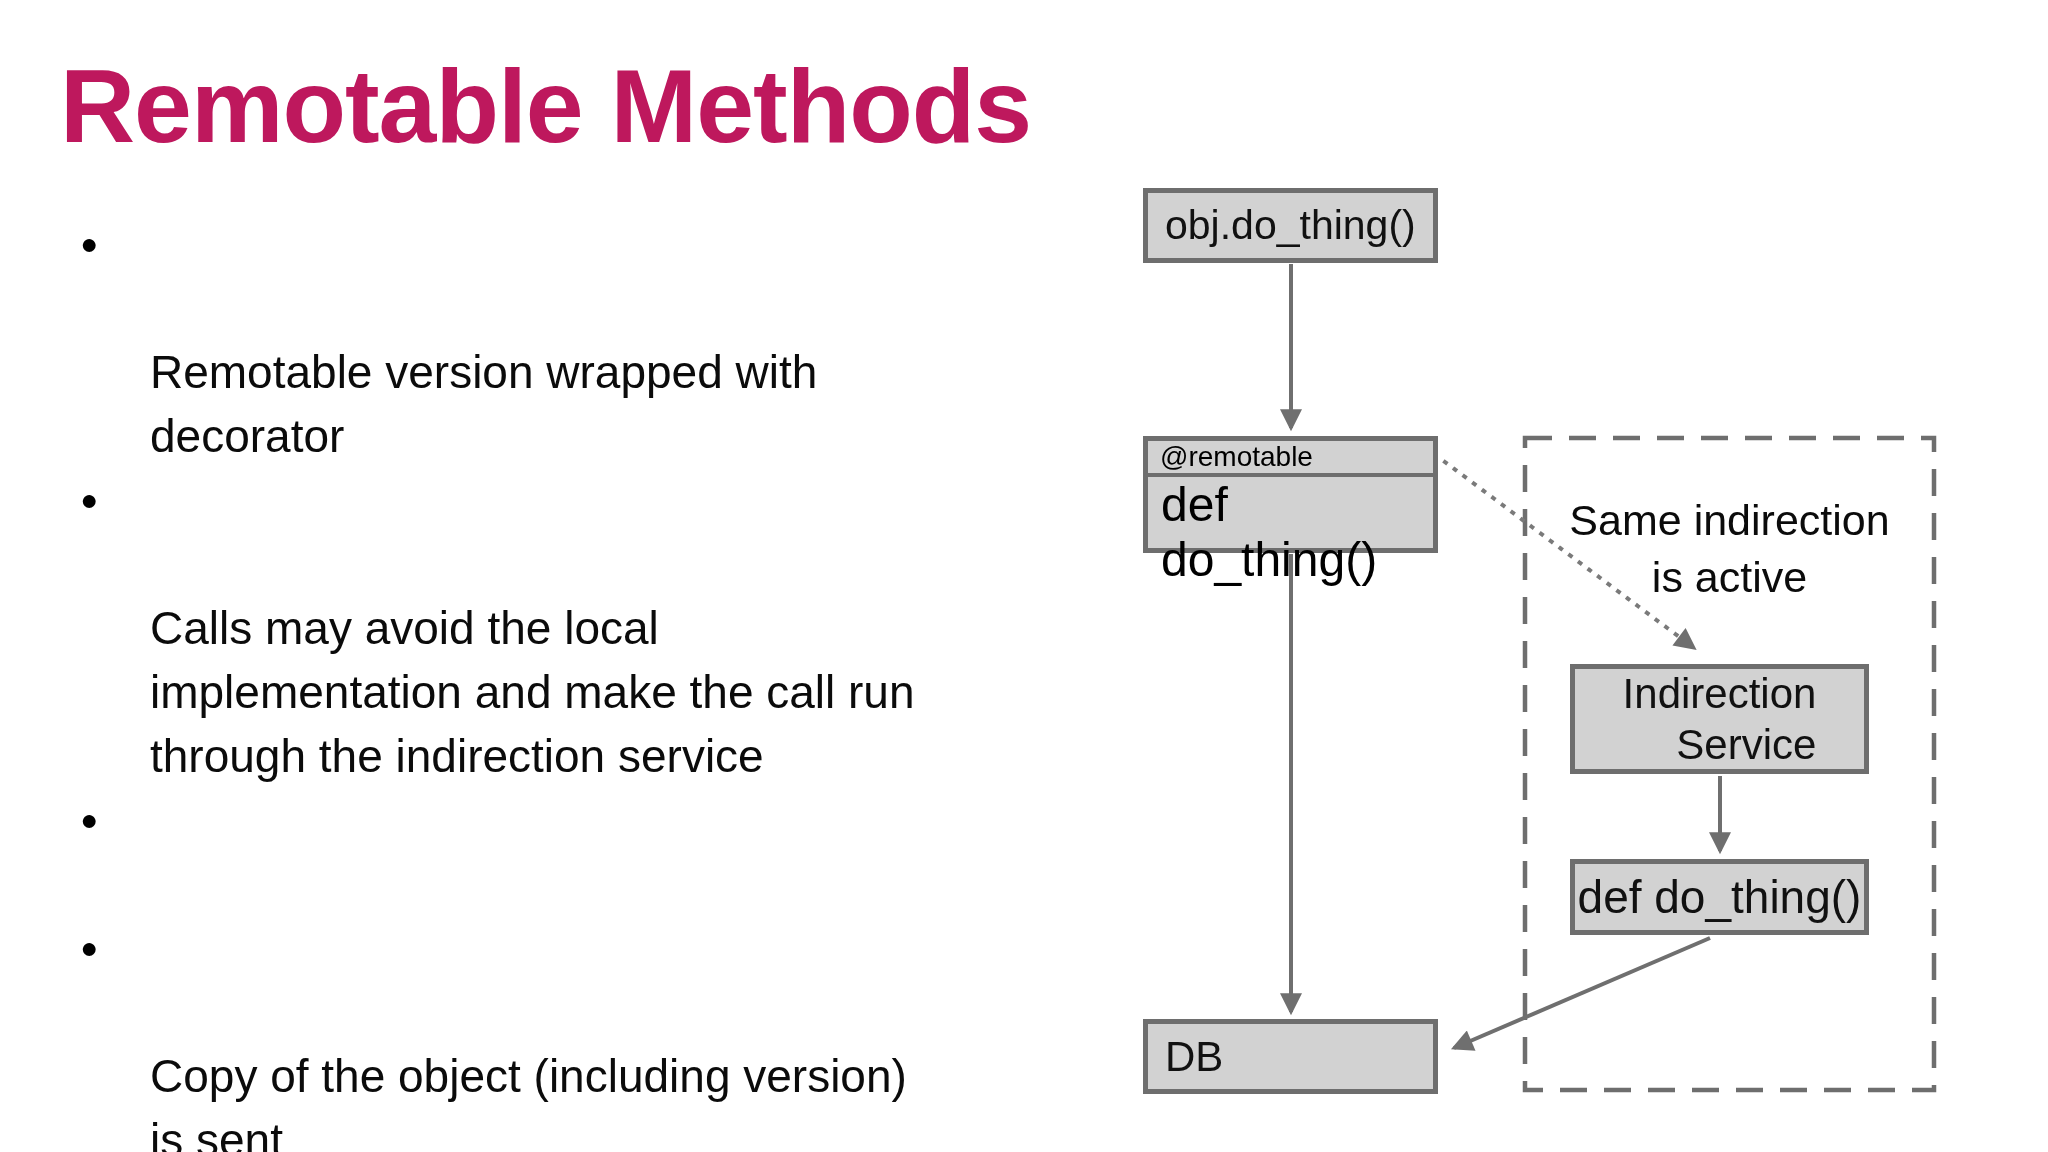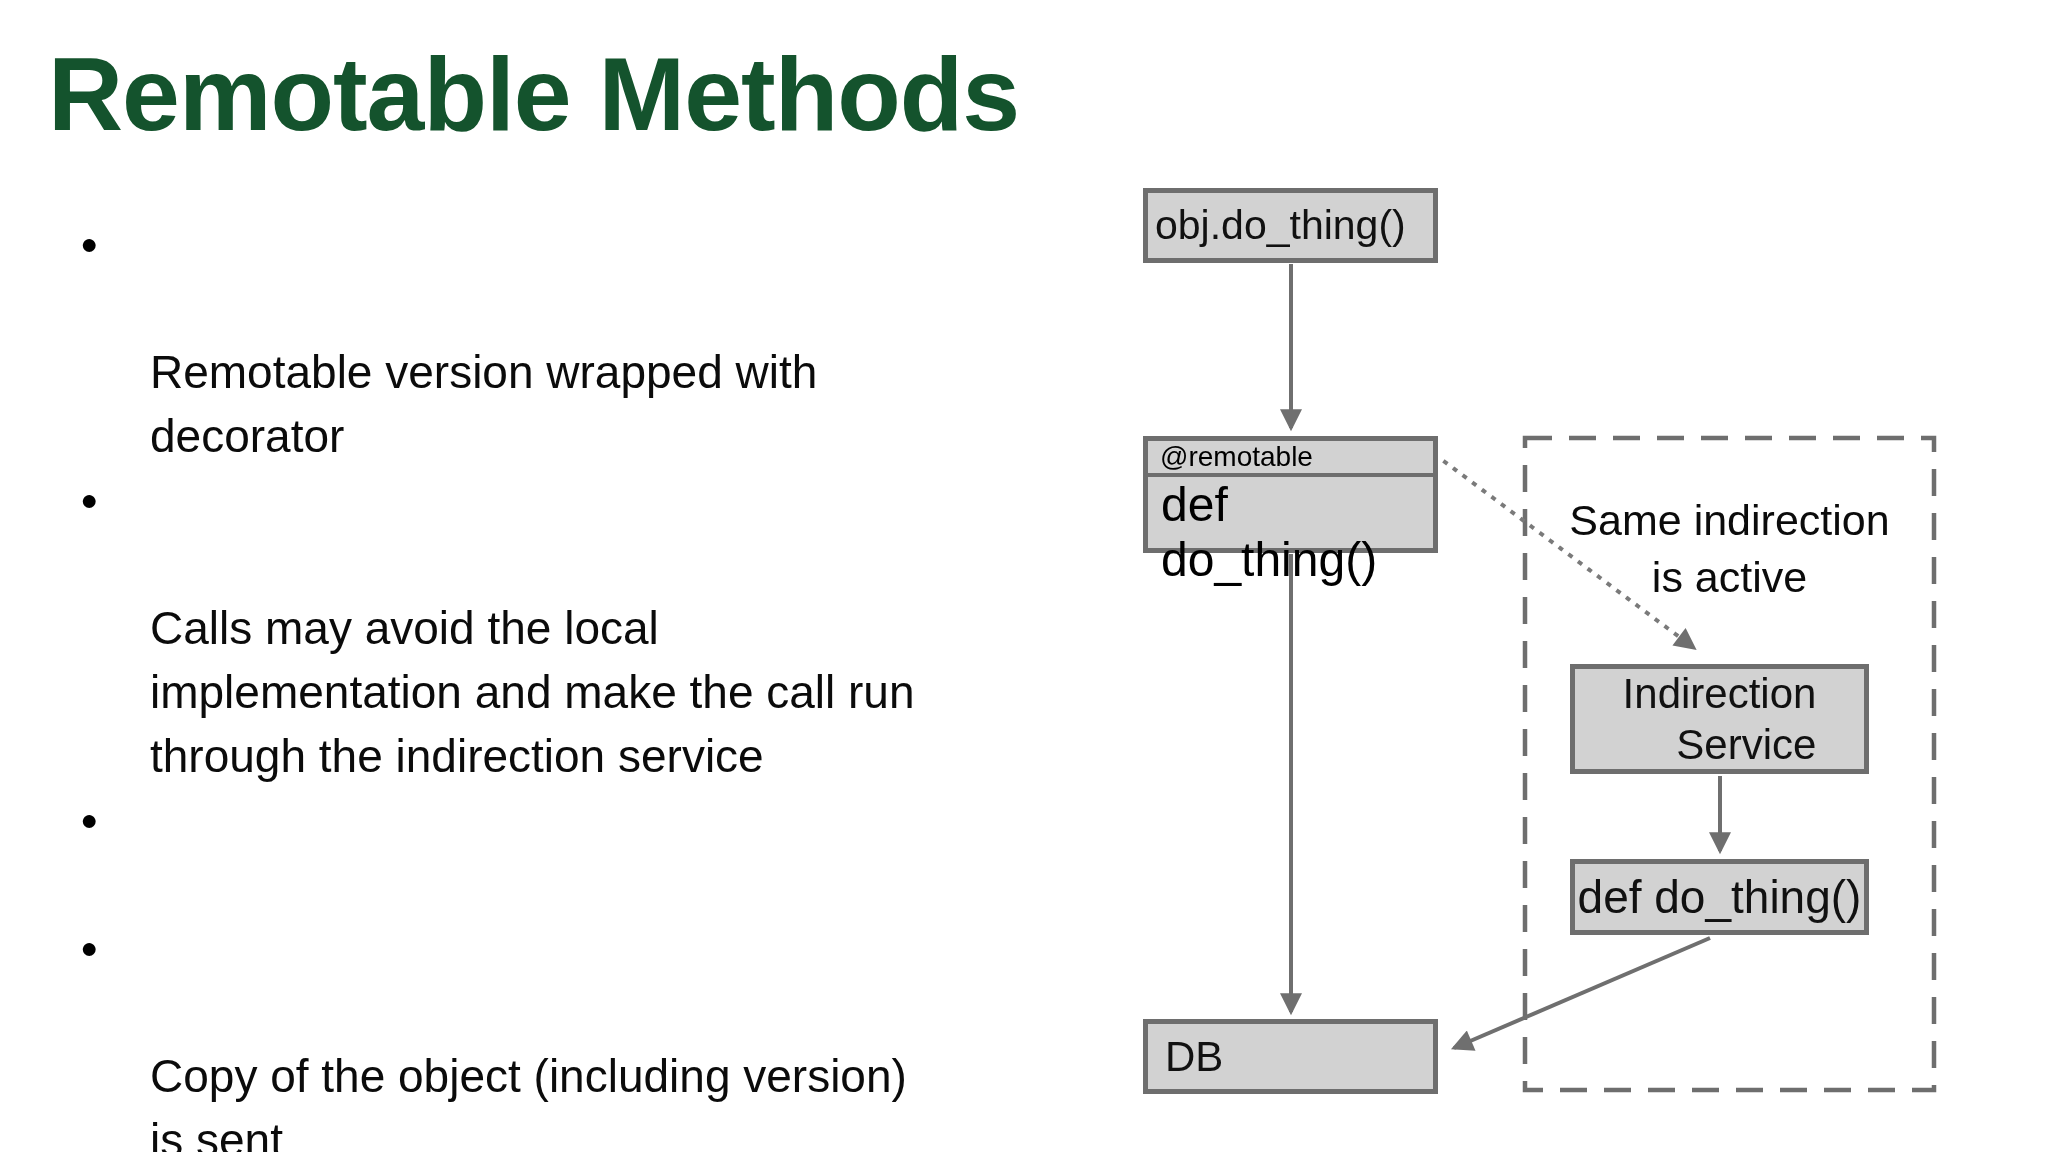--- a/index.html
+++ b/index.html
@@ -4,23 +4,23 @@
 <style>
   html,body{margin:0;padding:0;}
   body{
     width:2048px;height:1152px;position:relative;overflow:hidden;
     background:#ffffff;
     font-family:"Liberation Sans", sans-serif;
     color:#000;
   }
   
   .slide-title{
-    position:absolute;left:48px;top:40px;margin:0;
+    position:absolute;left:48px;top:40px;margin:12px;
     font-size:104px;font-weight:bold;letter-spacing:-1px;
-    line-height:1.05;color:#14532d;
+    line-height:1.05;color:#be185d;
   }
   
   .bullets{
     position:absolute;left:78px;top:212px;width:960px;
     list-style:none;margin:0;padding:0;
   }
   .bullets li{
     position:relative;padding-left:72px;
     font-size:46px;line-height:64px;
     white-space:pre-line;color:#0b0b0b;
@@ -28,21 +28,21 @@
   .bullets .marker{
     position:absolute;left:2px;top:0;
     font-size:30px;line-height:64px;color:#000;
   }
   
   .box{
     position:absolute;box-sizing:border-box;
     background:#d2d2d2;border:5px solid #6e6e6e;
     display:flex;align-items:center;color:#111;
   }
-  .caller-box{left:1143px;top:188px;width:295px;height:75px;padding-left:7px;font-size:41px;}
+  .caller-box{left:1143px;top:188px;width:295px;height:75px;padding-left:17px;font-size:41px;}
   .composite{
     position:absolute;box-sizing:border-box;left:1143px;top:436px;width:295px;height:117px;
     background:#d2d2d2;border:5px solid #6e6e6e;display:flex;flex-direction:column;color:#000000;
   }
   .composite .deco{
     box-sizing:border-box;height:40px;border-bottom:4px solid #6e6e6e;
     display:flex;align-items:center;padding-left:12px;font-size:28px;
   }
   .composite .defp{
     flex:1;display:flex;align-items:center;padding-left:13px;font-size:48px;

